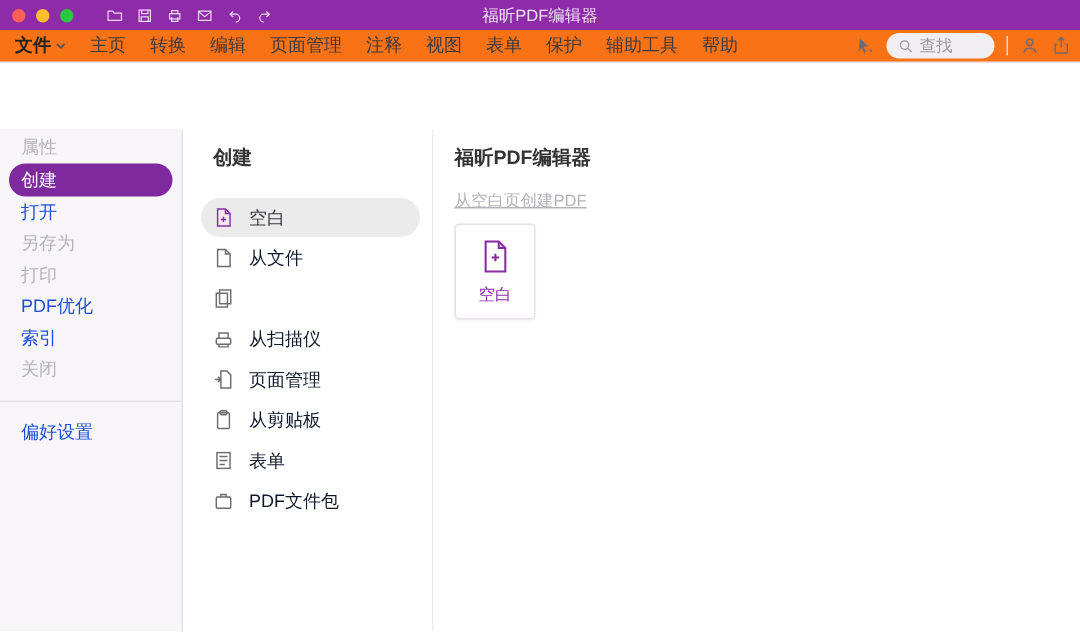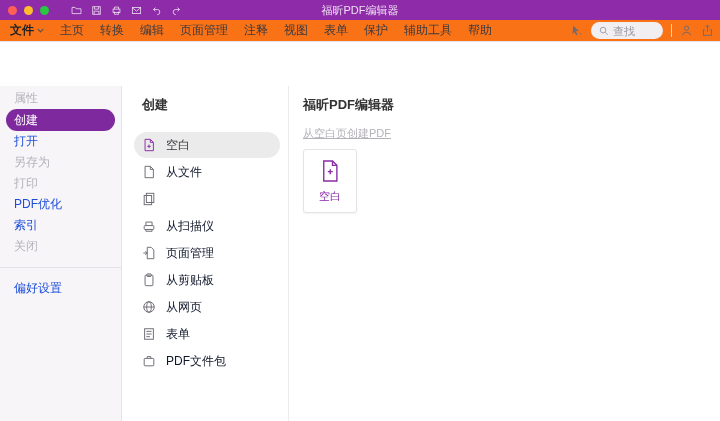--- a/index.html
+++ b/index.html
@@ -260,28 +260,20 @@
       </div>
 
       <div class="create-row">
         <svg viewBox="0 0 16 16">
             <rect x="3.5" y="2.5" width="9" height="12" rx="1"></rect>
             <rect x="5.5" y="1" width="5" height="3" rx="0.8"></rect>
           </svg>
         <span>从剪贴板</span>
       </div>
 
-      <div class="create-row">
-        <svg viewBox="0 0 16 16">
-            <circle cx="8" cy="8" r="6"></circle>
-            <ellipse cx="8" cy="8" rx="2.6" ry="6"></ellipse>
-            <path d="M2 8h12"></path>
-          </svg>
-        <span>从网页</span>
-      </div>
 
       <div class="create-row">
         <svg viewBox="0 0 16 16">
             <rect x="3" y="2" width="10" height="12"></rect>
             <path d="M5 5h6M5 8h6M5 11h4"></path>
           </svg>
         <span>表单</span>
       </div>
 
       <div class="create-row">

